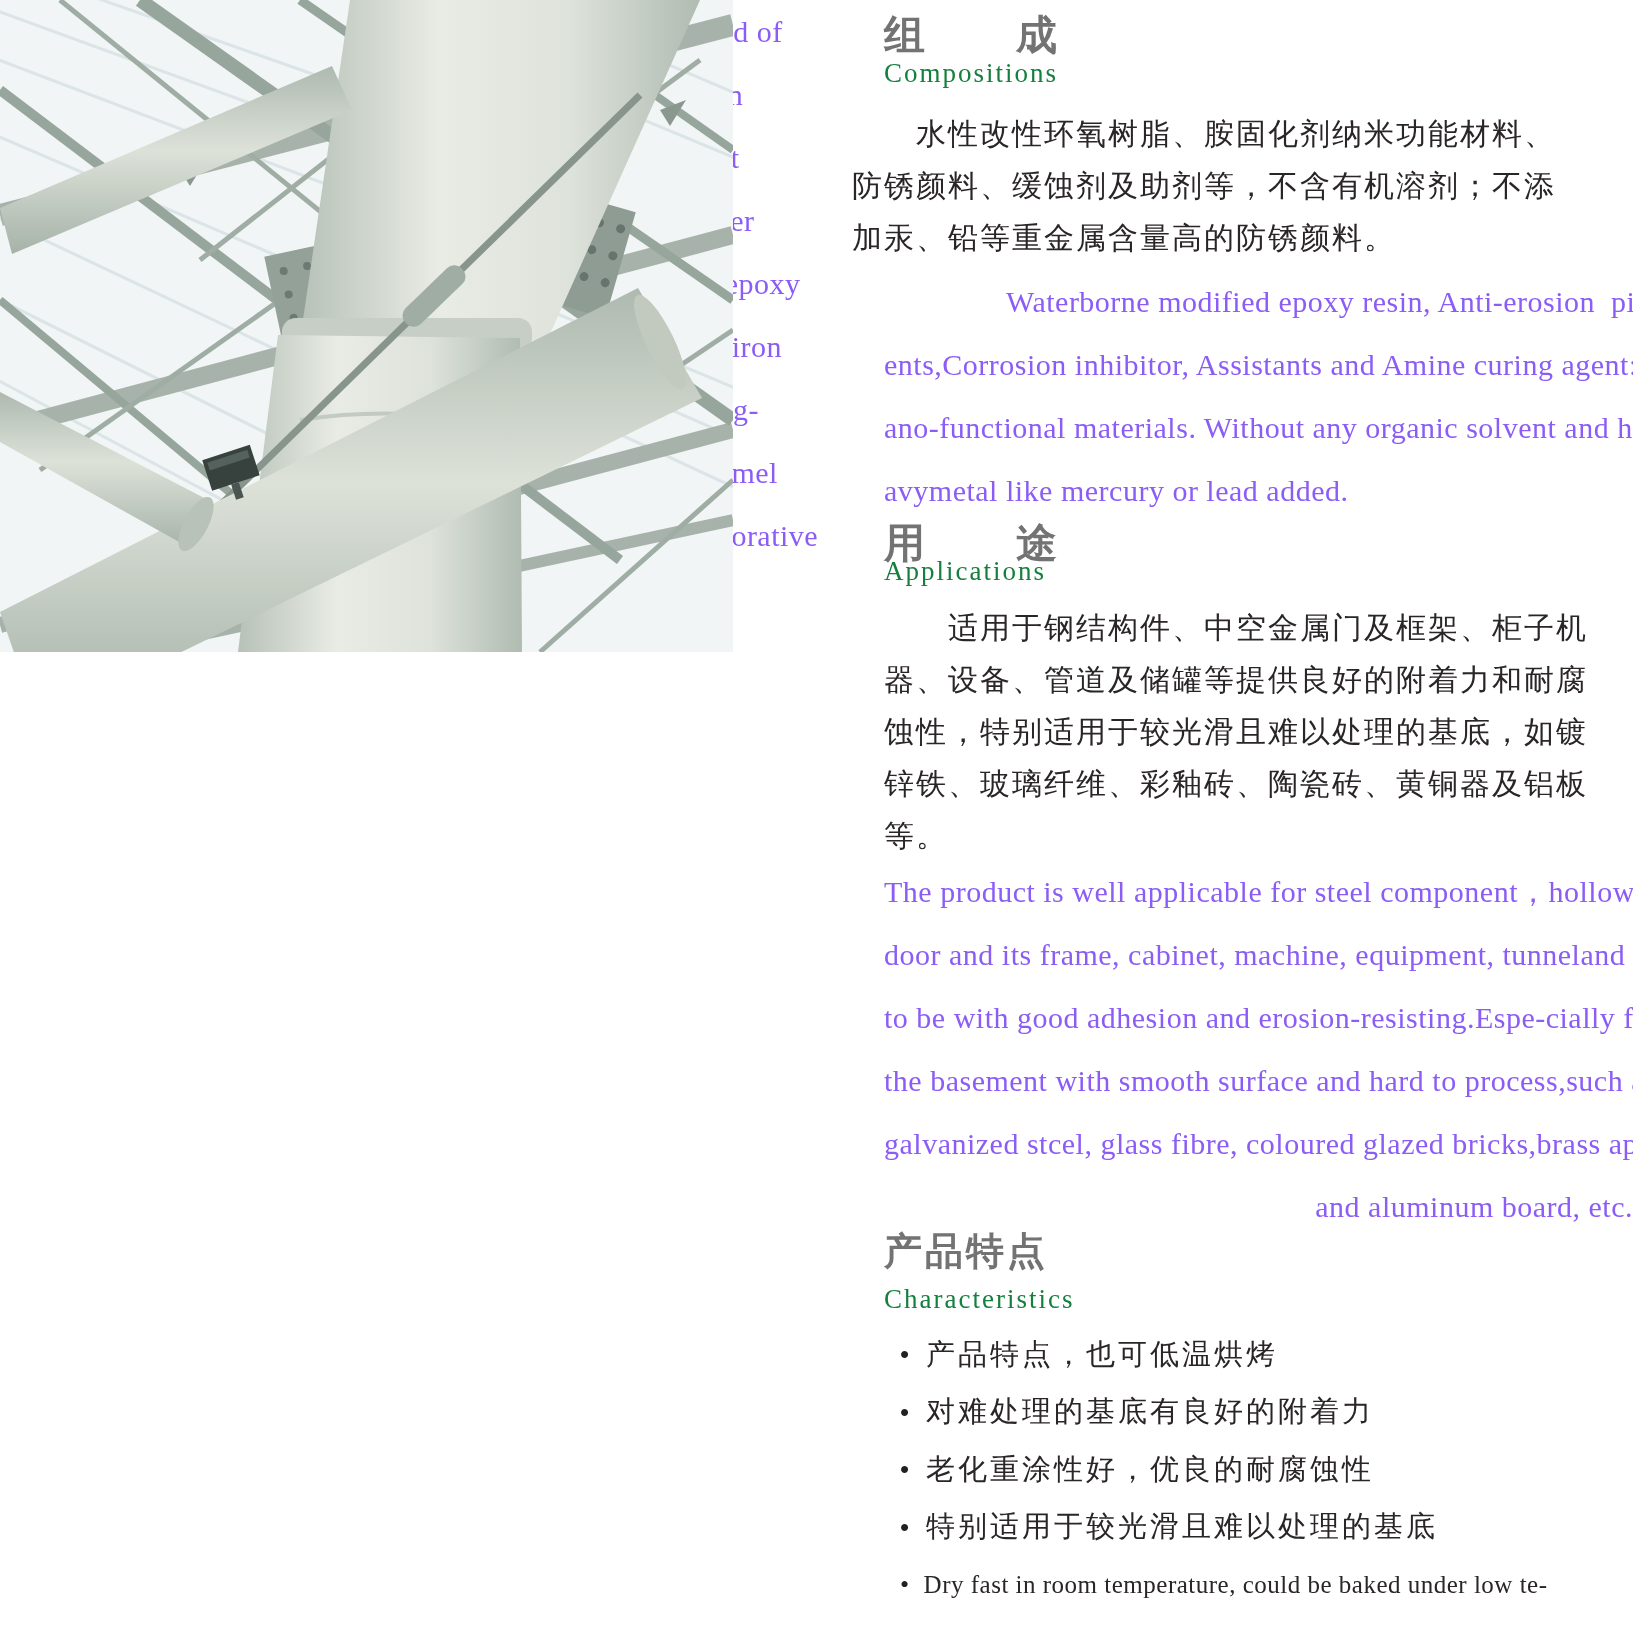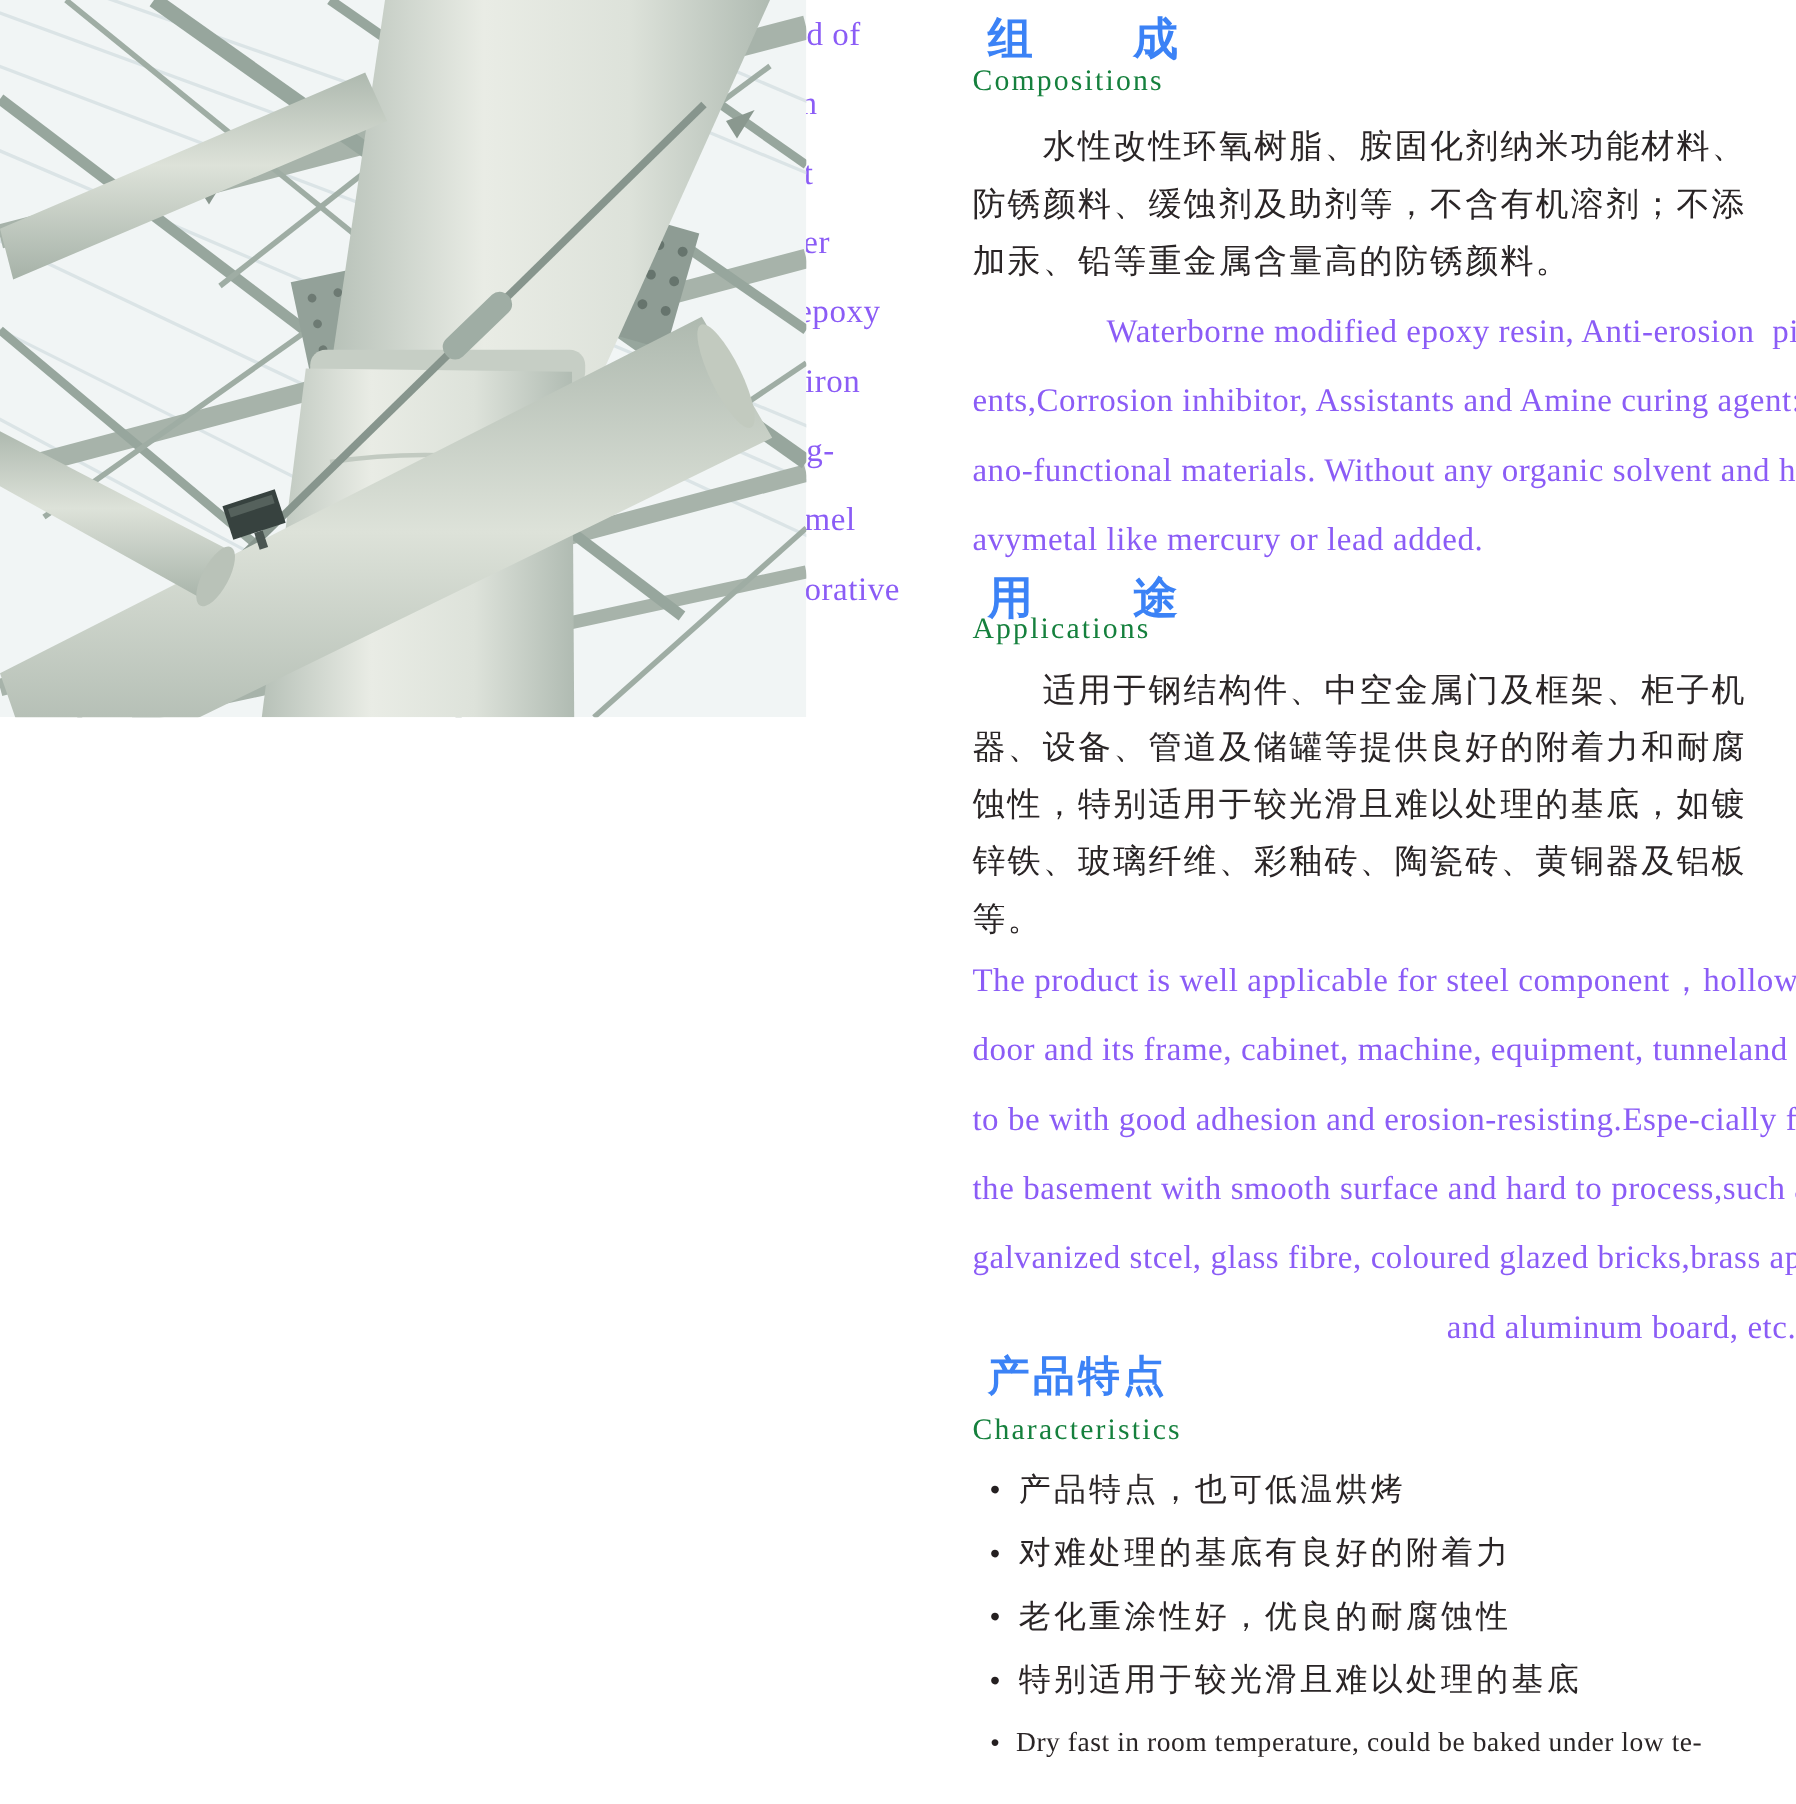--- a/index.html
+++ b/index.html
@@ -6,21 +6,21 @@
   .page {
     position:relative; width:1633px; height:1640px;
     background:#ffffff; overflow:hidden;
     color:#241f20;
     font-family:"Liberation Sans", sans-serif;
   }
   .abs { position:absolute; }
   .h-zh {
     font-family:"Liberation Sans", sans-serif;
     font-weight:700; font-size:41px; letter-spacing:3px;
-    color:#3b82f6; white-space:pre;margin-left:14px;
+    color:#737373; white-space:pre;
   }
   .h-en {
     font-family:"Liberation Serif", serif;
     font-weight:400; font-size:27px; letter-spacing:2px;
     color:#15803d; white-space:pre;
   }
   .para-zh {
     font-family:"Liberation Sans", sans-serif;
     font-size:30px; letter-spacing:2px; color:#2a2526;
     white-space:pre-wrap; line-height:54.5px;
@@ -189,21 +189,21 @@
         <rect x="226" y="484" width="8" height="16" fill="#4a5551"></rect>
         <rect x="210" y="456" width="42" height="8" fill="#55615c"></rect>
       </g>
     </svg>
   </div>
 
   <div class="abs h-zh" style="left:884px; top:8px;">组　　成</div>
 
   <div class="abs h-en" style="left:884px; top:58px;">Compositions</div>
 
-  <div class="abs para-zh tight" style="left:884px; top:108px; width:740px;">　　水性改性环氧树脂、胺固化剂纳米功能材料、
+  <div class="abs para-zh tight" style="left:852px; top:108px; width:740px;">　　水性改性环氧树脂、胺固化剂纳米功能材料、
 防锈颜料、缓蚀剂及助剂等，不含有机溶剂；不添
 加汞、铅等重金属含量高的防锈颜料。</div>
 
   <div class="abs para-en" style="left:884px; top:270px; width:749px;">　　　　Waterborne modified epoxy resin, Anti-erosion  pigm
 ents,Corrosion inhibitor, Assistants and Amine curing agent: n
 ano-functional materials. Without any organic solvent and he
 avymetal like mercury or lead added.</div>
 
   <div class="abs h-zh" style="left:884px; top:516px;">用　　途</div>
 

